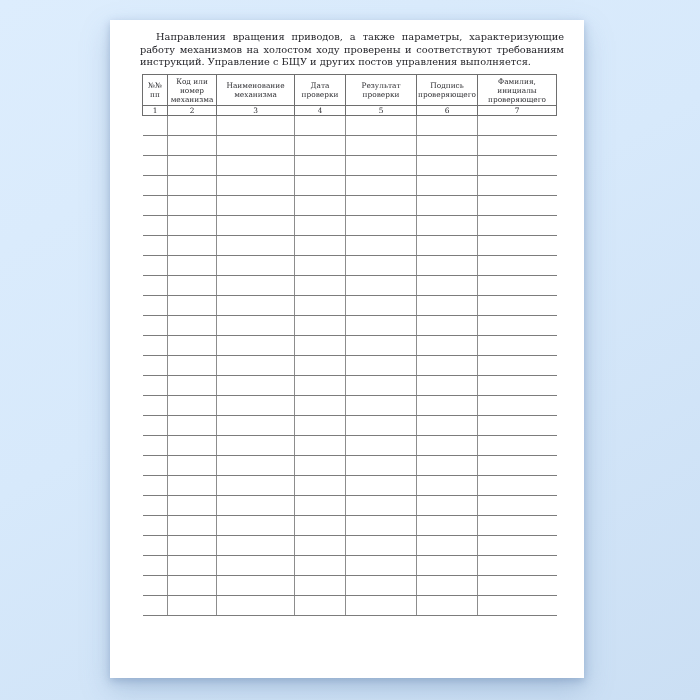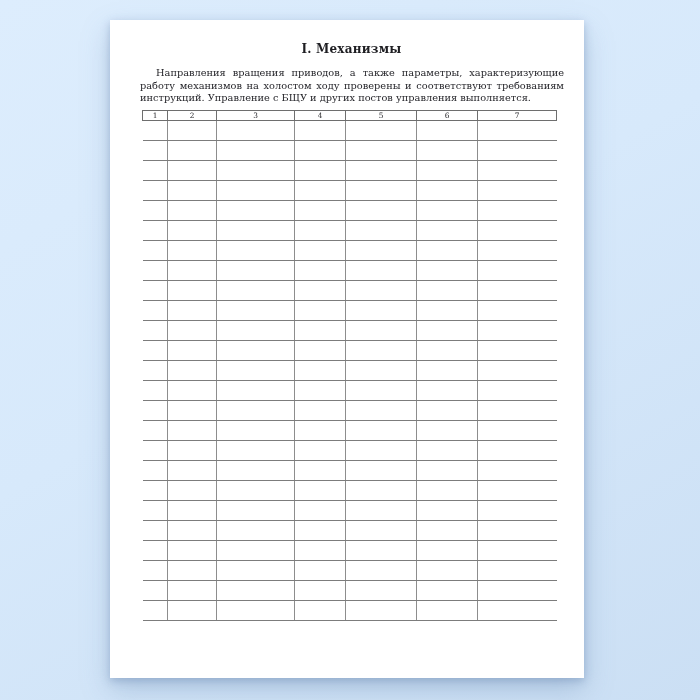--- a/index.html
+++ b/index.html
@@ -77,33 +77,41 @@
     border-bottom: 1px solid #7c7c7c;
     padding: 0;
   }
   tr.body-row td + td { border-left: 1px solid #8d8d8d; }
 </style>
 </head>
 <body>
 
 <div class="stage">
   <div class="page">
-    <h1 class="title">I. Механизмы</h1>
     <p class="intro">Направления вращения приводов, а также параметры, характеризующие работу механизмов на холостом ходу проверены и соответствуют требованиям инструкций. Управление с БЩУ и других постов управления выполняется.</p>
     <table class="grid">
       <colgroup>
         <col class="c1">
           <col class="c2">
           <col class="c3">
           <col class="c4">
           <col class="c5">
           <col class="c6">
           <col class="c7">
       </colgroup>
       <thead>
+          <tr class="header-row">
+            <th>№№ пп</th>
+            <th>Код или номер механизма</th>
+            <th>Наименование механизма</th>
+            <th>Дата проверки</th>
+            <th>Результат проверки</th>
+            <th>Подпись проверяющего</th>
+            <th>Фамилия, инициалы проверяющего</th>
+          </tr>
           <tr class="num-row">
             <td>1</td>
             <td>2</td>
             <td>3</td>
             <td>4</td>
             <td>5</td>
             <td>6</td>
             <td>7</td>
           </tr>
         </thead>

